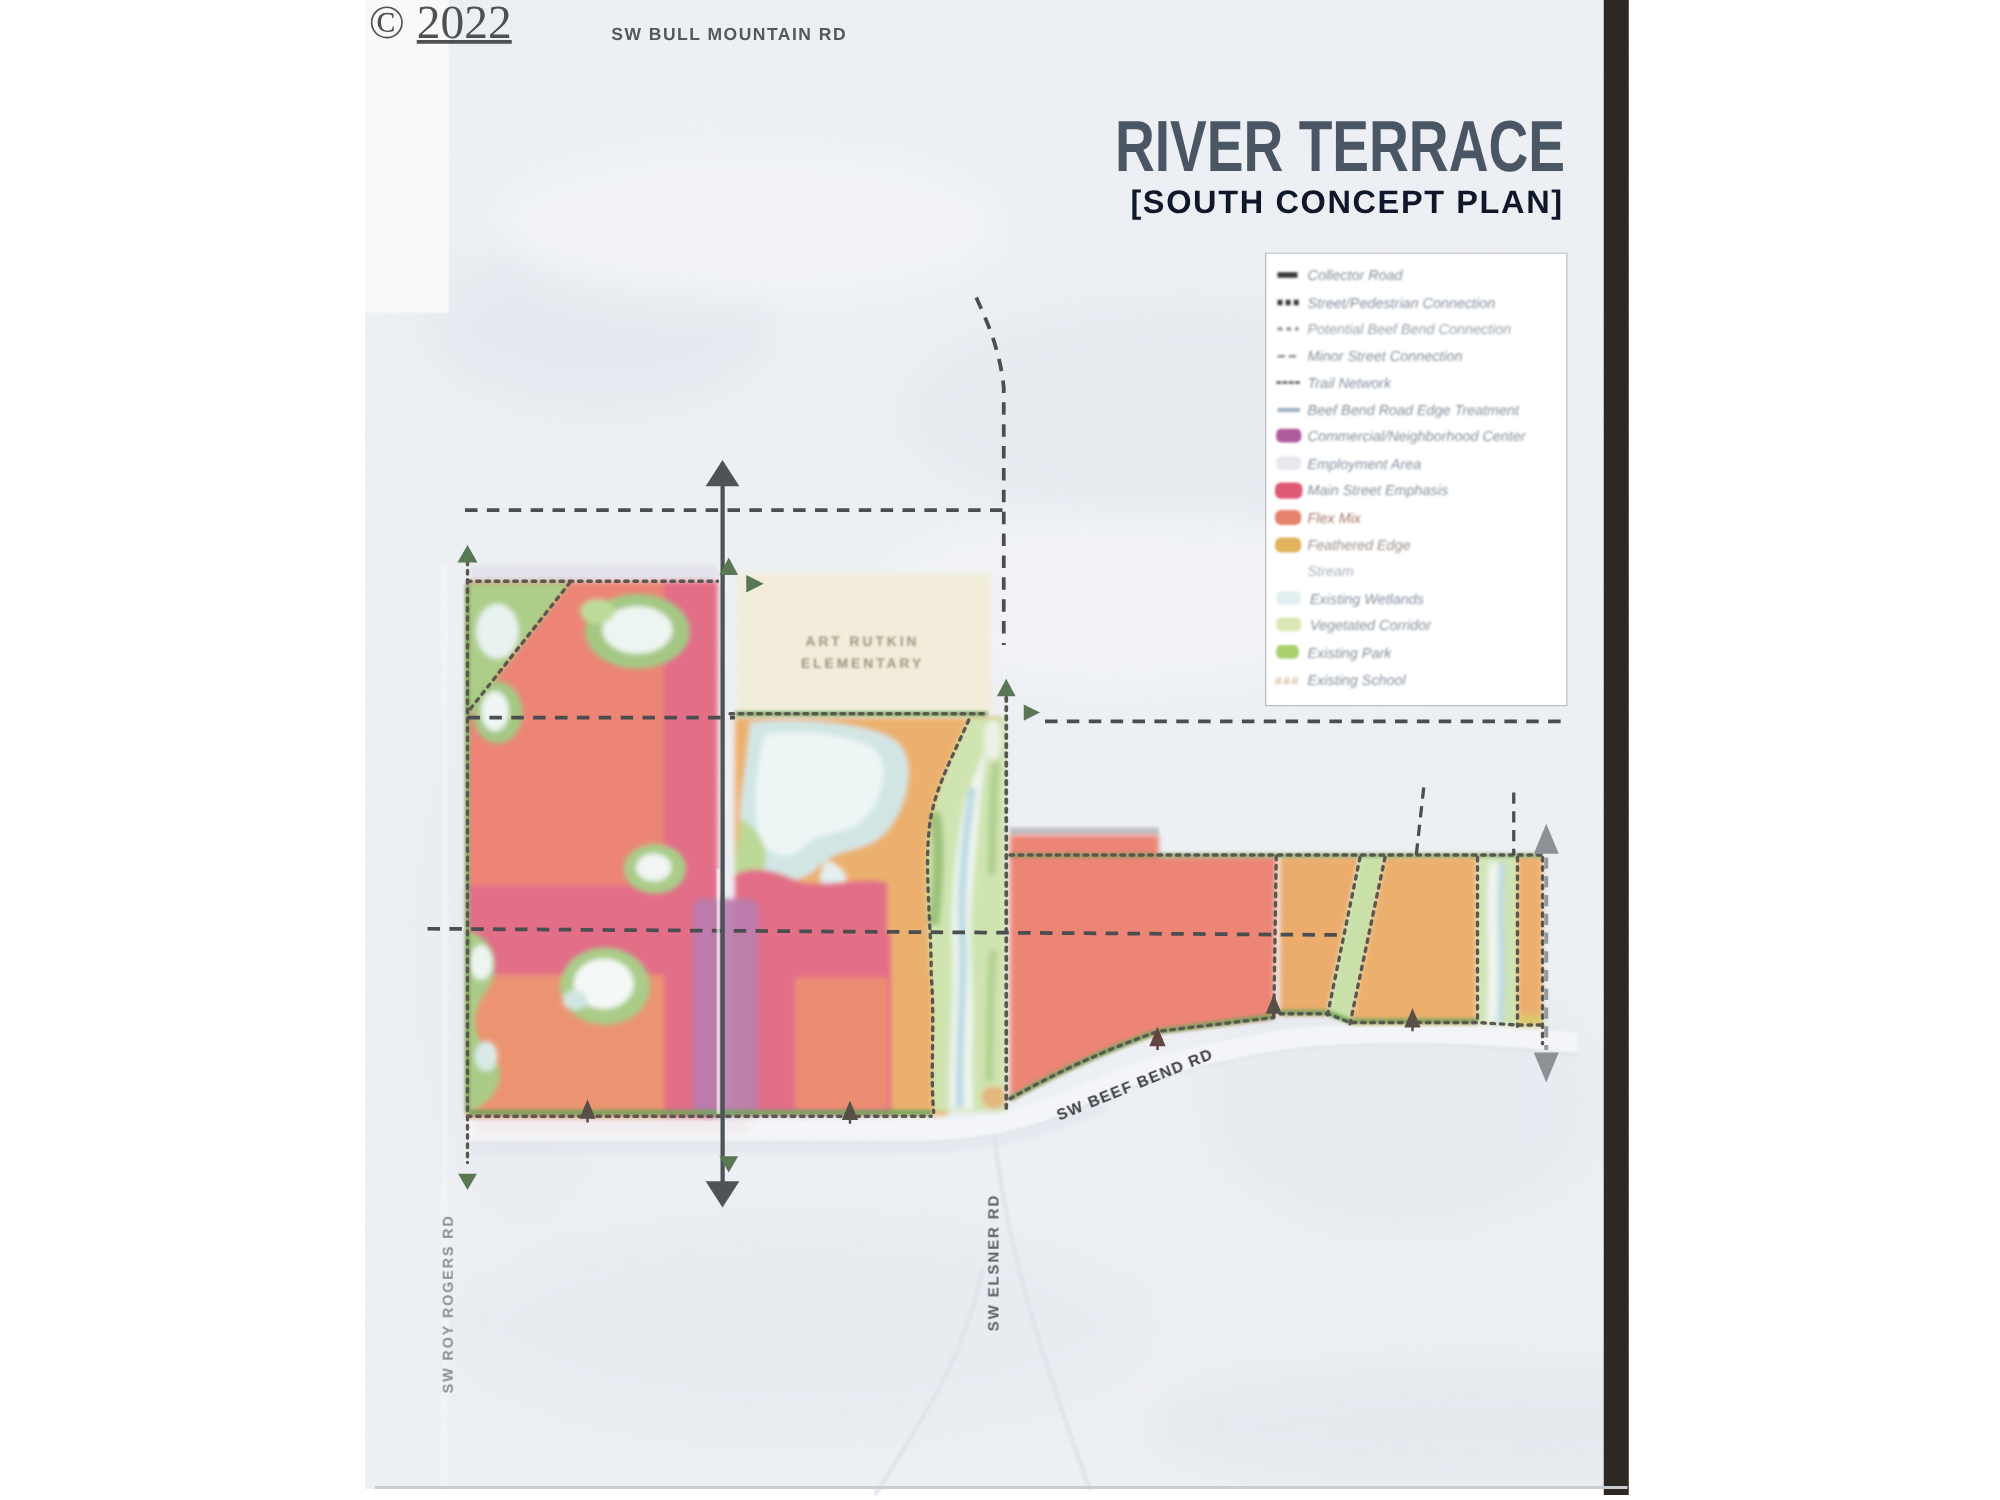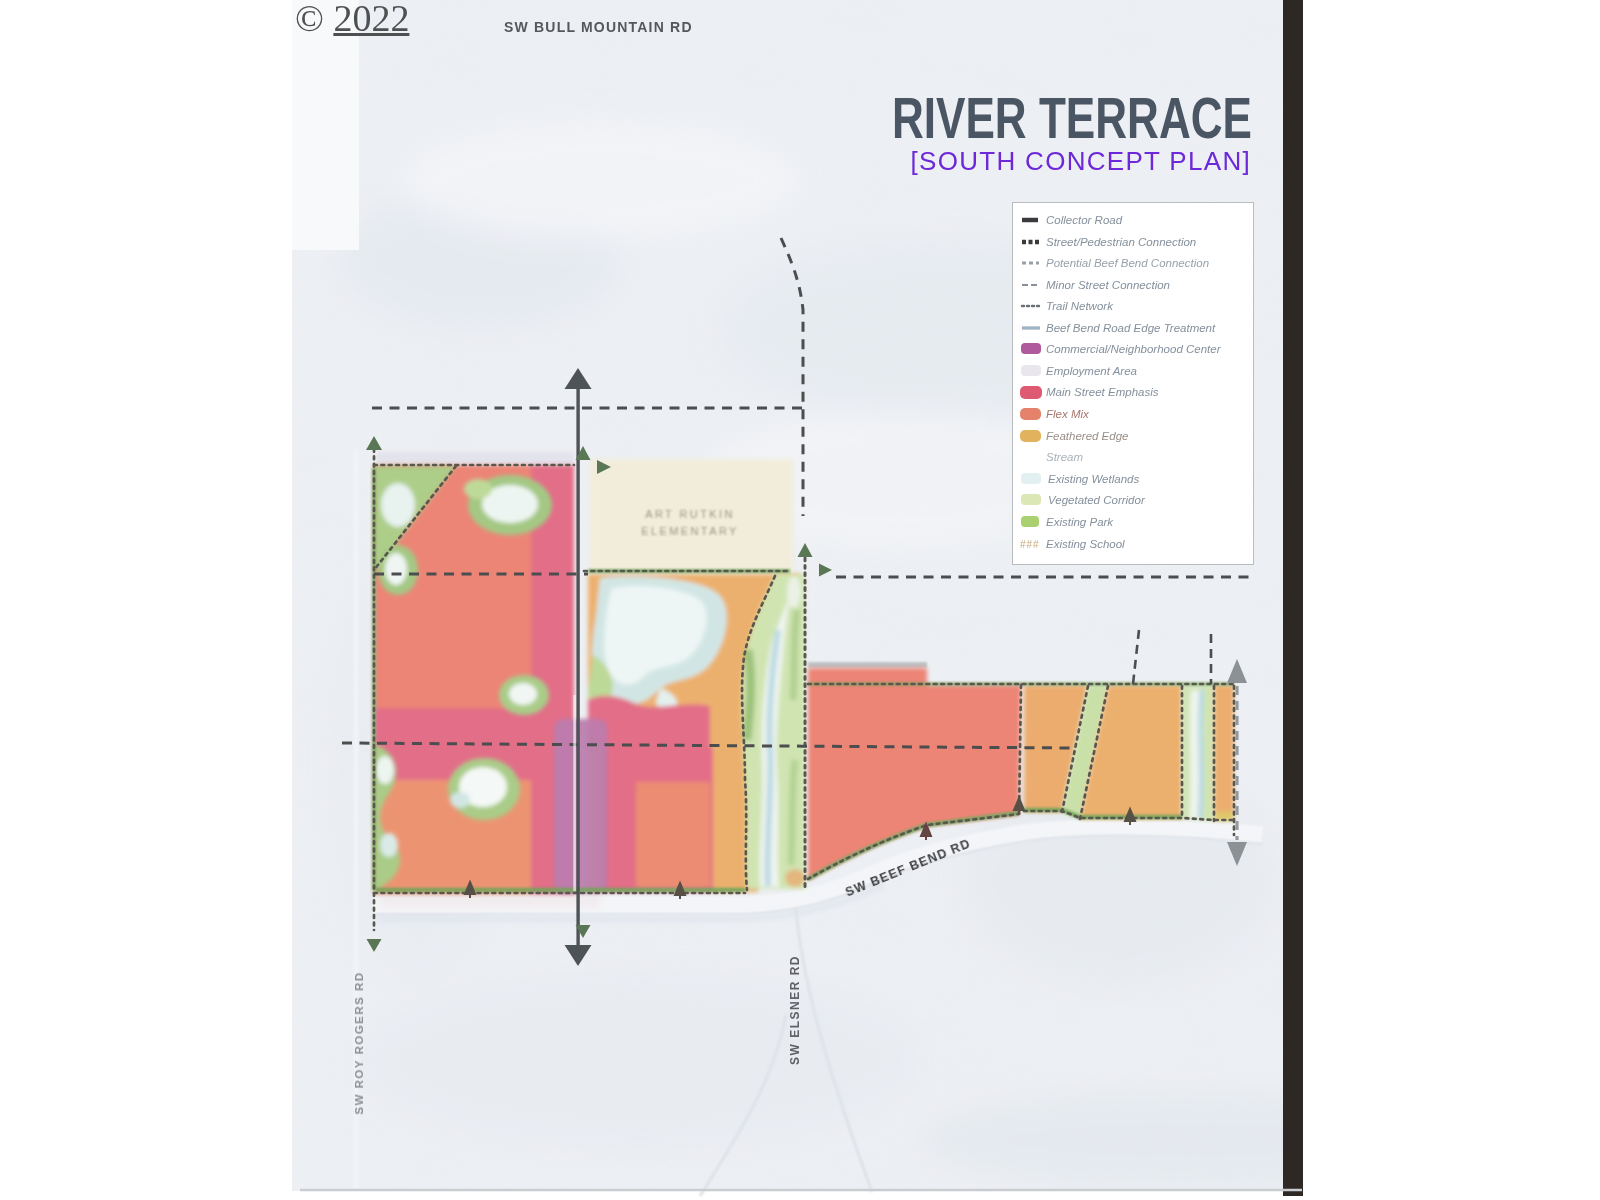--- a/index.html
+++ b/index.html
@@ -251,27 +251,27 @@
 
   <rect x="292" y="0" width="1011" height="1191" fill="#eef0f3" opacity="0.10"></rect>
 
   <rect x="1283" y="0" width="20" height="1196" fill="#2e2825"></rect>
 
   <line x1="300" y1="1190" x2="1302" y2="1190" stroke="#c9ccd0" stroke-width="2.5"></line>
 </svg>
 
 <div class="t" style="left:295px;top:-4px;font-family:'Liberation Serif',serif;font-size:38px;color:#4f5052;filter:blur(0.5px);">© <span style="text-decoration:underline;">2022</span></div>
 
-<div class="t" style="left:489px;top:19px;font-size:14px;font-weight:bold;letter-spacing:1.2px;color:#55575c;filter:blur(0.55px);margin-left:15px;">SW BULL MOUNTAIN RD</div>
+<div class="t" style="left:489px;top:19px;font-size:14px;font-weight:bold;letter-spacing:1.2px;color:#55575c;filter:blur(0.55px);">SW BULL MOUNTAIN RD</div>
 
 <div class="t" style="left:0px;top:84px;width:1252px;text-align:right;font-size:58px;font-weight:bold;color:#4a5663;letter-spacing:0px;transform:scaleX(0.76);transform-origin:100% 50%;filter:blur(0.5px);">RIVER TERRACE</div>
 
-<div class="t" style="left:0px;top:146px;width:1251px;text-align:right;font-size:26px;font-weight:normal;color:#6d28d9;letter-spacing:1.3px;filter:blur(0.5px);">[SOUTH CONCEPT PLAN]</div>
-
-<div class="t" style="left:595px;top:506px;width:190px;text-align:center;font-size:11px;font-weight:normal;letter-spacing:2.4px;color:#9a9782;filter:blur(0.8px);line-height:17px;">ART RUTKIN<br>ELEMENTARY</div>
+<div class="t" style="left:0px;top:146px;width:1251px;text-align:right;font-size:26px;font-weight:bold;color:#0f172a;letter-spacing:1.3px;filter:blur(0.5px);">[SOUTH CONCEPT PLAN]</div>
+
+<div class="t" style="left:595px;top:506px;width:190px;text-align:center;font-size:11px;font-weight:bold;letter-spacing:2.4px;color:#9a9782;filter:blur(0.8px);line-height:17px;">ART RUTKIN<br>ELEMENTARY</div>
 
 <div class="t" style="left:846px;top:886px;font-size:12.5px;font-weight:bold;letter-spacing:1.1px;color:#3e3f42;transform:rotate(-22deg);transform-origin:left center;filter:blur(0.45px);">SW BEEF BEND RD</div>
 
 <div class="t" style="left:359px;top:1043px;font-size:11.5px;font-weight:bold;letter-spacing:1.5px;color:#8c8e95;transform:translate(-50%,-50%) rotate(-90deg);filter:blur(0.5px);">SW ROY ROGERS RD</div>
 
 <div class="t" style="left:795px;top:1010px;font-size:12px;font-weight:bold;letter-spacing:1.5px;color:#5e6065;transform:translate(-50%,-50%) rotate(-90deg);filter:blur(0.45px);">SW ELSNER RD</div>
 
 <div class="t" style="left:1012px;top:202px;width:240px;height:361px;background:#ffffff;border:1.5px solid #b9bcbe;"></div>
 
 <svg width="260" height="370" viewBox="0 0 260 370" style="position:absolute;left:1012px;top:202px">

